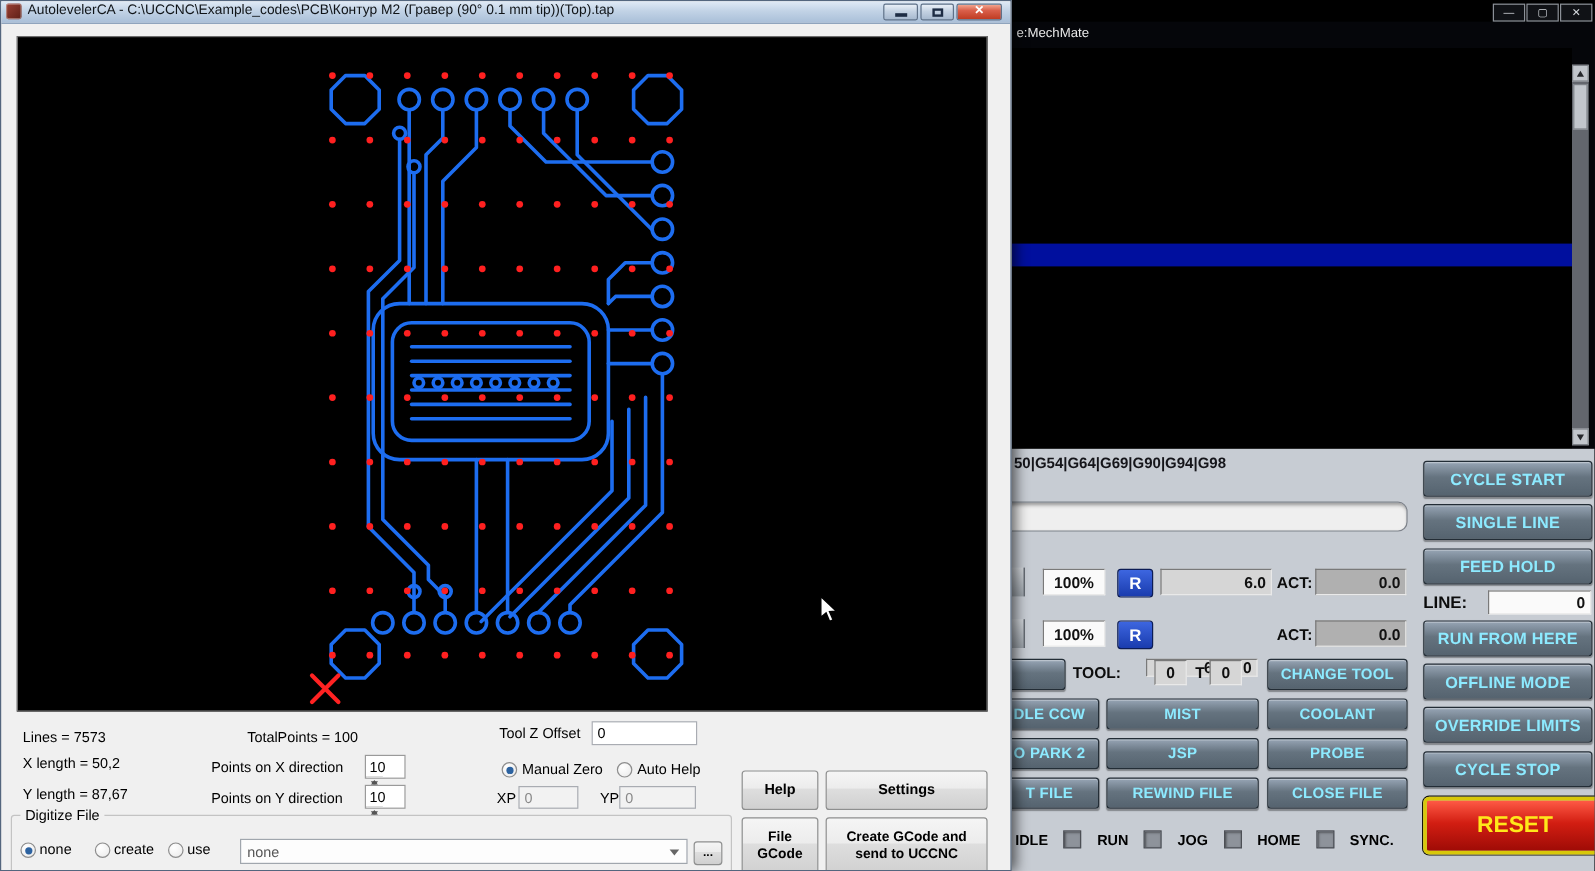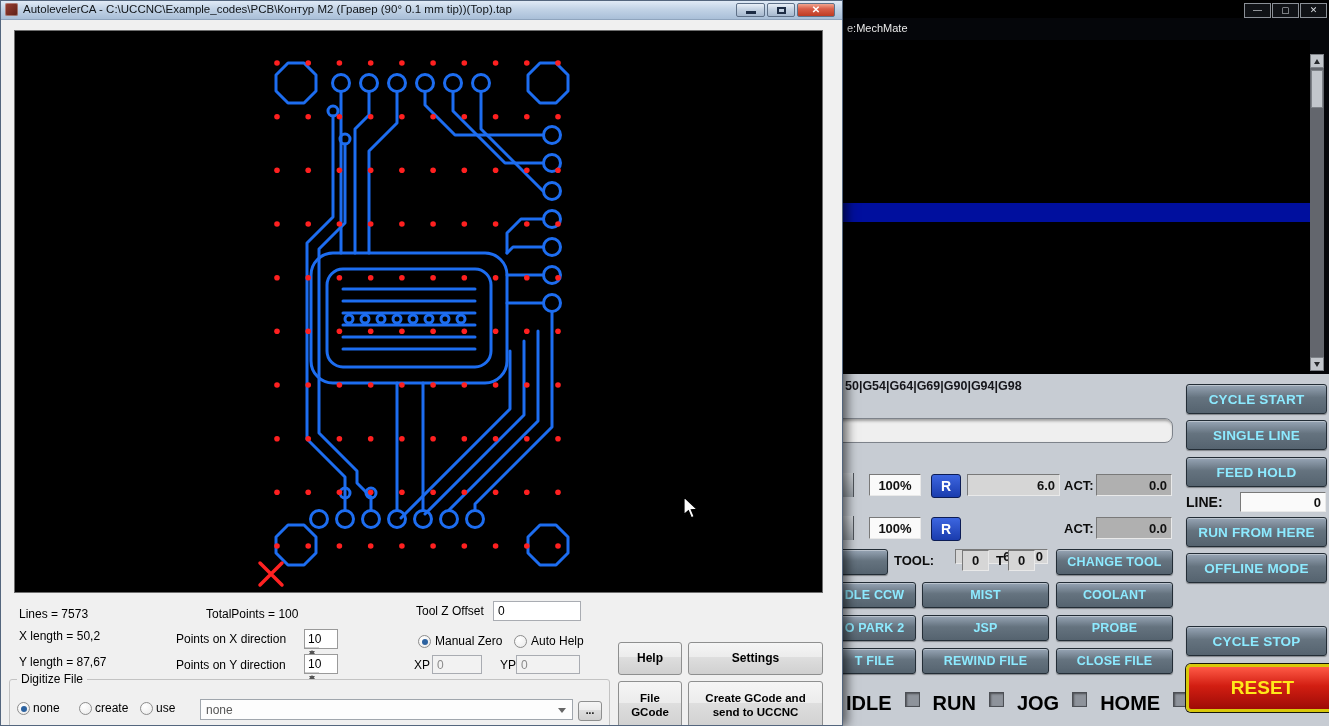--- a/index.html
+++ b/index.html
@@ -22,22 +22,22 @@
         color:#fff;font-weight:bold;font-size:14px;cursor:pointer;}
   .dfld{position:absolute;display:flex;align-items:center;justify-content:flex-end;padding:0 4px;
         background:#d6d6d6;border:1px solid;border-color:#797979 #e9e9e9 #e9e9e9 #797979;
         font-weight:bold;font-size:13px;color:#111;box-sizing:border-box;}
   .afld{background:#b0b0b0;}
   .wfld{background:#fafafa;}
   .cfld{justify-content:center;}
   .ulbl{position:absolute;font-weight:bold;font-size:13px;color:#0c0c0c;white-space:nowrap;}
   .led{display:inline-block;width:13px;height:13px;background:#8e939b;border:1px solid #4c4f55;
        box-shadow:inset 1px 1px 2px rgba(0,0,0,.45);flex:none;}
-  .statusrow{position:absolute;left:3px;top:318px;display:flex;align-items:flex-start;gap:13px;
-             font-weight:bold;font-size:20px;color:#000;}
+  .statusrow{position:absolute;left:3px;top:318px;display:flex;align-items:center;gap:13px;
+             font-weight:bold;font-size:12px;color:#000;}
   .reset-btn{position:absolute;left:343px;top:290px;width:153px;height:48px;display:flex;align-items:center;justify-content:center;
              background:linear-gradient(180deg,#ff5a46,#d21e12 45%,#9e0b06);
              border:3px solid #d8c80a;border-radius:5px;box-shadow:0 0 0 1px #15150a;
              color:#ffe81a;font-weight:bold;font-size:19px;cursor:pointer;box-sizing:border-box;}
   .mdi{position:absolute;left:-8px;top:44px;width:338px;height:25px;background:#efefef;
        border:1px solid #7d828a;border-radius:8px;box-shadow:inset 1px 2px 3px rgba(0,0,0,.35);
        font-size:13px;padding:0 8px;box-sizing:border-box;font-family:"Liberation Sans",sans-serif;}
   .sfrag{position:absolute;background:linear-gradient(180deg,#d2d6db,#9aa1a8);border-right:1px solid #4e545a;}
   
   .sbar{position:absolute;left:467px;top:54px;width:14px;height:317px;background:#63666d;}
@@ -166,20 +166,21 @@
         <span>SYNC.</span>
       </div>
 
       <div class="ubtn side-btn" style="top:10px;">CYCLE START</div>
       <div class="ubtn side-btn" style="top:46px;">SINGLE LINE</div>
       <div class="ubtn side-btn" style="top:83px;">FEED HOLD</div>
       <div class="ulbl" style="left:343px;top:120px;font-size:14px;">LINE:</div>
       <div class="dfld wfld" style="left:397px;top:118px;width:86px;height:20px;">0</div>
       <div class="ubtn side-btn" style="top:143px;">RUN FROM HERE</div>
       <div class="ubtn side-btn" style="top:179px;">OFFLINE MODE</div>
+      <div class="ubtn side-btn" style="top:215px;">OVERRIDE LIMITS</div>
       <div class="ubtn side-btn" style="top:252px;">CYCLE STOP</div>
       <div class="reset-btn">RESET</div>
     </div>
   </div>
 
   <div class="alwin">
     <div class="al-title">
       <div class="appicon"></div>
       <div class="al-title-text">AutolevelerCA - C:\UCCNC\Example_codes\PCB\Контур M2 (Гравер (90° 0.1 mm tip))(Top).tap</div>
       <div class="wbtn" style="left:735px;width:29px;">

